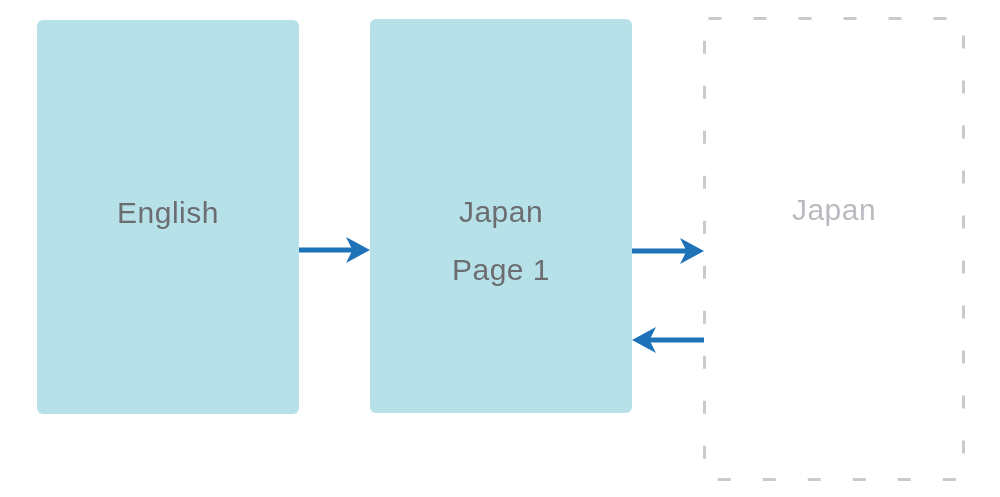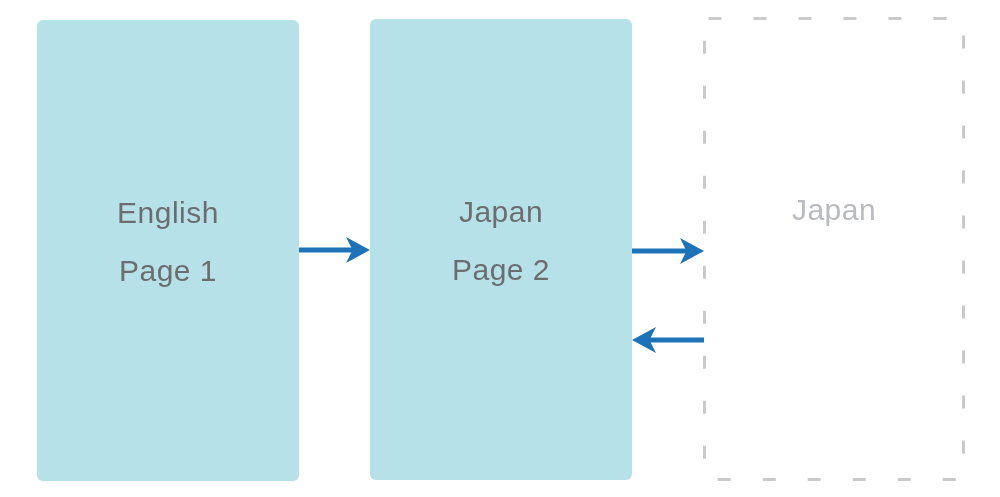--- a/index.html
+++ b/index.html
@@ -19,21 +19,21 @@
     position: absolute;
     left: 0;
     top: 0;
     width: 1000px;
     height: 497px;
     display: block;
   }
   .node {
     position: absolute;
     width: 262px;
-    height: 461px;
+    height: 394px;
   }
   .node.solid {
     background: #b6e1e8;
     border-radius: 6px;
   }
   .node.ghost {
     background: transparent; 
   }
   .node .label {
     position: absolute;
@@ -70,28 +70,27 @@
 
     <g>
       <line x1="704" y1="340" x2="648" y2="340" stroke="#1e73b8" stroke-width="5"></line>
       <path d="M 632,340 L 656,327 L 649.5,340 L 656,353 Z" fill="#1e73b8"></path>
     </g>
   </svg>
 
   <div class="node solid" style="left:37px; top:20px;">
     <div class="label">
       <div>English</div>
-      <div>Page 1</div>
     </div>
   </div>
 
   <div class="node solid" style="left:370px; top:19px;">
     <div class="label">
       <div>Japan</div>
-      <div>Page 2</div>
+      <div>Page 1</div>
     </div>
   </div>
 
   <div class="node ghost" style="left:704px; top:17px; width:260px; height:463px;">
     <div class="label">
       <div>Japan</div>
     </div>
   </div>
 
 </div>

